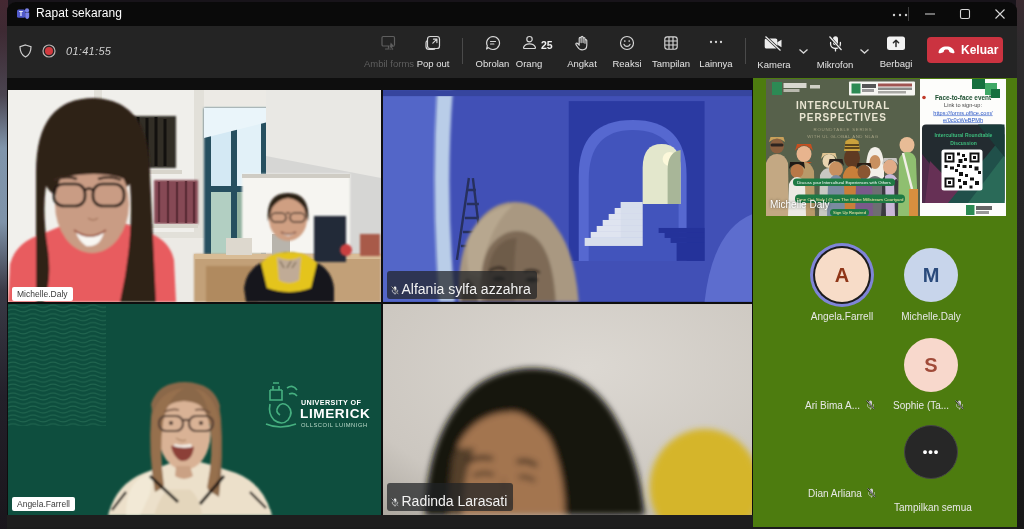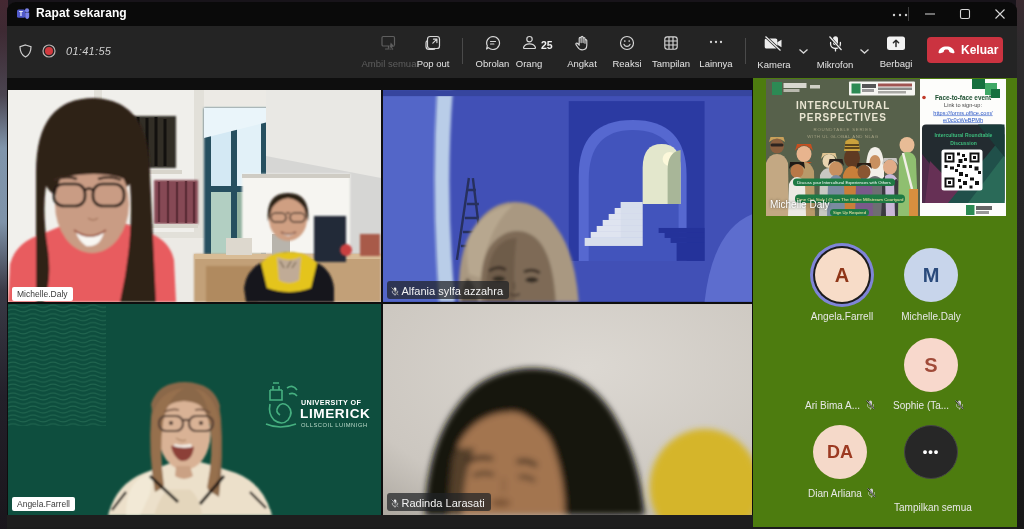--- a/index.html
+++ b/index.html
@@ -6,21 +6,21 @@
   html,body { width:1024px; height:529px; overflow:hidden; background:#18141a; font-family:"Liberation Sans", sans-serif; }
   .abs { position:absolute; }
   #desk-l { left:0; top:0; width:8px; height:529px;
     background:linear-gradient(180deg,#452832 0%,#3e2a33 6%,#4a4450 18%,#8095ab 28%,#7f93a9 42%,#3a3a46 55%,#23202a 75%,#1a161c 100%); }
   #desk-r { left:1016px; top:0; width:8px; height:529px;
     background:linear-gradient(180deg,#3a2a30 0%,#2e2b2d 8%,#272727 30%,#1f1f1f 70%,#161616 100%); }
   #win { left:7px; top:2px; width:1010px; height:527px; border-radius:9px 9px 0 0; overflow:hidden; background:#1c1c1c; }
 
   
   #titlebar { left:0; top:0; width:1010px; height:24px; background:#0a0a0a; }
-  #tb-title { left:29px; top:4px; font-size:12px; font-weight:700; color:#fff; letter-spacing:.1px; }
+  #tb-title { left:29px; top:4px; font-size:12px; font-weight:400; color:#fff; letter-spacing:.1px; }
 
   
   #toolbar { left:0; top:24px; width:1010px; height:52px; background:#242424; }
   .tbtn { position:absolute; top:9px; width:56px; text-align:center; }
   .tbtn .lbl { display:block; margin-top:3px; font-size:9.5px; color:#e4e4e4; }
   .tbtn.dim .lbl { color:#5e5e5e; }
   .sep { position:absolute; top:12px; width:1px; height:26px; background:#4a4a4a; }
   #timer { left:59px; top:19px; font-size:11px; color:#cfcfcf; letter-spacing:.3px;font-style:italic; }
   #keluar { left:920px; top:11px; width:76px; height:26px; background:#cb3340; border-radius:4px;
     color:#fff; font-size:12px; font-weight:700; text-align:center; line-height:26px; }
@@ -28,22 +28,22 @@
   
   #videozone { left:0; top:76px; width:746px; height:449px; background:#0e0e0e; }
   #vbottom { left:0; top:437px; width:746px; height:12px; background:#1e1e1e; }
   .tile { position:absolute; overflow:hidden; background:#000; }
   #t1 { left:1px;     top:12px;    width:373px;   height:212px; }
   #t2 { left:375.5px; top:12px;    width:369.5px; height:212px; }
   #t3 { left:1px;     top:225.5px; width:373px;   height:211.5px; }
   #t4 { left:375.5px; top:225.5px; width:369.5px; height:211.5px;text-align:right; }
   .nlab-w { position:absolute; left:4px; bottom:1px; background:#fff; color:#3a3a3a; font-size:8.5px;
     padding:2px 5px 2px 5px; border-radius:2px; }
-  .nlab-d { position:absolute; left:4px; bottom:3px; background:rgba(32,34,38,.72); color:#f2f2f2; font-size:11px;
-    padding:4px 6px 2px 4px; border-radius:3px; }
+  .nlab-d { position:absolute; left:4px; bottom:3px; background:rgba(32,34,38,.72); color:#f2f2f2; font-size:14px;
+    padding:10px 6px 2px 4px; border-radius:3px; }
 
   
   #panel { left:746px; top:76px; width:264px; height:449px; background:#4d7c0f; }
   #thumb { left:13px; top:1px; width:240px; height:137px; background:#fff; overflow:hidden; }
   .av { position:absolute; width:54px; height:54px; border-radius:50%; text-align:center;
     font-weight:700; line-height:54px; }
   .avlbl { position:absolute; font-size:10px; color:#e8e8e8; text-align:center; white-space:nowrap; }
 </style>
 </head>
 <body>
@@ -87,21 +87,21 @@
 
     <div class="tbtn dim" style="left:354px">
       <svg width="17" height="16" viewBox="0 0 17 16">
           <g stroke="#5f5f5f" stroke-width="1.2" fill="none">
         <rect x="1" y="1.5" width="12.5" height="9.5" rx="1.2"></rect>
         <path d="M4.5 14h6" stroke-linecap="round"></path>
             <path d="M7.5 11v3"></path>
           </g>
         <path d="M9.5 7l4.5 4.8-2.6.2 1.2 2.6-1.5.7-1.2-2.7-1.9 1.8z" fill="#5f5f5f" stroke="#242424" stroke-width=".6"></path>
       </svg>
-      <span class="lbl">Ambil semua</span>
+      <span class="lbl">Ambil forms</span>
     </div>
     <div class="tbtn" style="left:398px">
       <svg width="16" height="16" viewBox="0 0 16 16">
           <g stroke="#d6d6d6" stroke-width="1.2" fill="none">
         <rect x="2.5" y="1.5" width="12" height="12" rx="2.6"></rect>
         <path d="M2.5 5.5c-1 .4-1.5 1-1.5 2.2v3.8c0 2 1 3 3 3h4c1.3 0 2-.4 2.4-1.5"></path>
         <path d="M7.8 8.2l3.8-3.8M8.5 4.2h3.4v3.4" stroke-linecap="round" stroke-linejoin="round"></path>
           </g>
       </svg>
       <span class="lbl">Pop out</span>
@@ -577,21 +577,20 @@
           <path d="M1 0.5l10 11.5" stroke="#1c1c1c" stroke-width="2"></path>
           <path d="M1 0.5l10 11.5" stroke="#cfcfcf"></path>
         </svg></div>
     <div class="avlbl" style="left:140px;top:322px">Sophie (Ta...&nbsp;&nbsp;<svg width="9" height="10" viewBox="0 0 12 13" style="vertical-align:-1px">
           <rect x="4" y="0.5" width="4" height="7" rx="2" fill="#cfcfcf"></rect>
           <path d="M2 5.5v1.5c0 2.2 1.8 3.6 4 3.6s4-1.4 4-3.6V5.5M6 10.6v2" stroke="#cfcfcf" fill="none"></path>
           <path d="M1 0.5l10 11.5" stroke="#1c1c1c" stroke-width="2"></path>
           <path d="M1 0.5l10 11.5" stroke="#cfcfcf"></path>
         </svg></div>
 
-    <div class="av" style="left:60px;top:347px;background:#f5d9c9;color:#9c3a22;font-size:18px">DA</div>
     <div class="av" style="left:151px;top:347px;background:#272727;border:1px solid #454545;line-height:52px;color:#fff;font-size:13px;letter-spacing:1px">•••</div>
     <div class="avlbl" style="left:55px;top:410px">Dian Arliana&nbsp;&nbsp;<svg width="9" height="10" viewBox="0 0 12 13" style="vertical-align:-1px">
           <rect x="4" y="0.5" width="4" height="7" rx="2" fill="#cfcfcf"></rect>
           <path d="M2 5.5v1.5c0 2.2 1.8 3.6 4 3.6s4-1.4 4-3.6V5.5M6 10.6v2" stroke="#cfcfcf" fill="none"></path>
           <path d="M1 0.5l10 11.5" stroke="#1c1c1c" stroke-width="2"></path>
           <path d="M1 0.5l10 11.5" stroke="#cfcfcf"></path>
         </svg></div>
     <div class="avlbl" style="left:141px;top:424px">Tampilkan semua</div>
   </div>
 </div>

